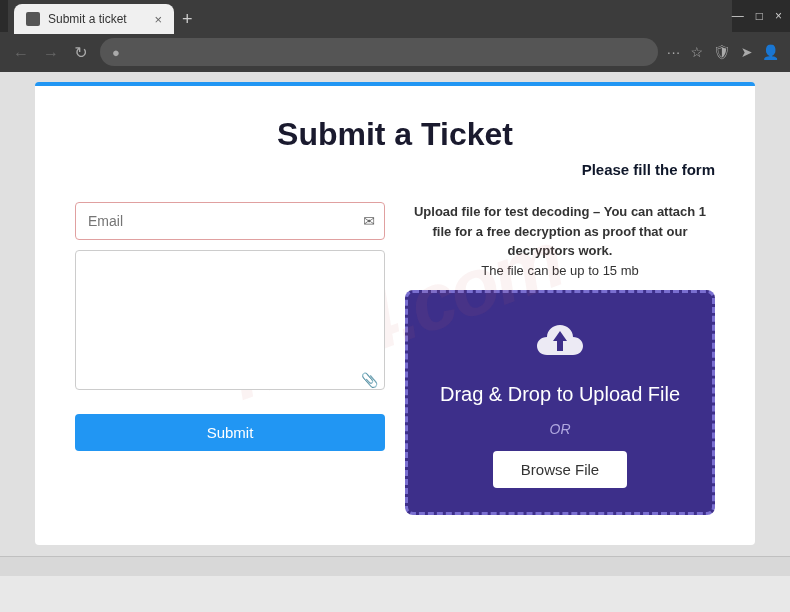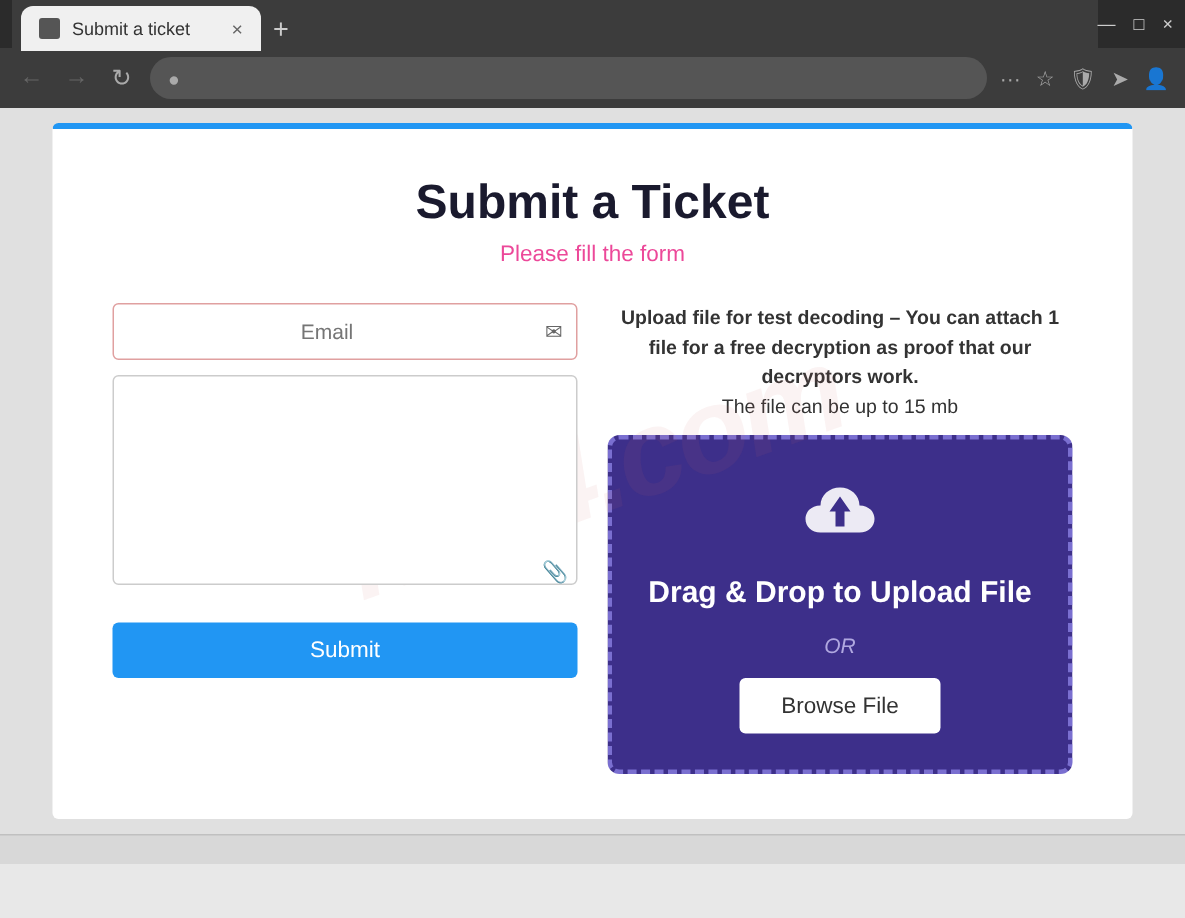--- a/index.html
+++ b/index.html
@@ -173,24 +173,25 @@
 
     .card-title {
       text-align: center;
       font-size: 32px;
       font-weight: bold;
       color: #1a1a2e;
       margin-bottom: 8px;
     }
 
     .card-subtitle {
-      text-align: center;
-      color: #ec4899;
+      text-align: right;
+      color: #0f172a;
       font-size: 15px;
       margin-bottom: 24px;
+      font-weight: bold;
     }
 
     .form-upload-row {
       display: flex;
       gap: 20px;
       align-items: flex-start;
     }
 
     .form-col {
       flex: 1;
@@ -205,21 +206,20 @@
 
     .form-input {
       width: 100%;
       border: 1px solid #e0a0a0;
       border-radius: 4px;
       padding: 10px 12px;
       font-size: 14px;
       color: #999;
       outline: none;
       position: relative;
-      text-align: center;
     }
 
     .input-with-icon {
       position: relative;
     }
 
     .input-with-icon input {
       width: 100%;
       border: 1px solid #e0a0a0;
       border-radius: 4px;
@@ -297,21 +297,21 @@
     }
 
     .upload-cloud-icon {
       font-size: 40px;
       margin-bottom: 10px;
       color: #fff;
     }
 
     .drop-text {
       font-size: 20px;
-      font-weight: bold;
+      font-weight: normal;
       margin-bottom: 14px;
       line-height: 1.3;
     }
 
     .or-text {
       color: #b0a8e0;
       font-size: 14px;
       margin-bottom: 14px;
       font-style: italic;
     }

